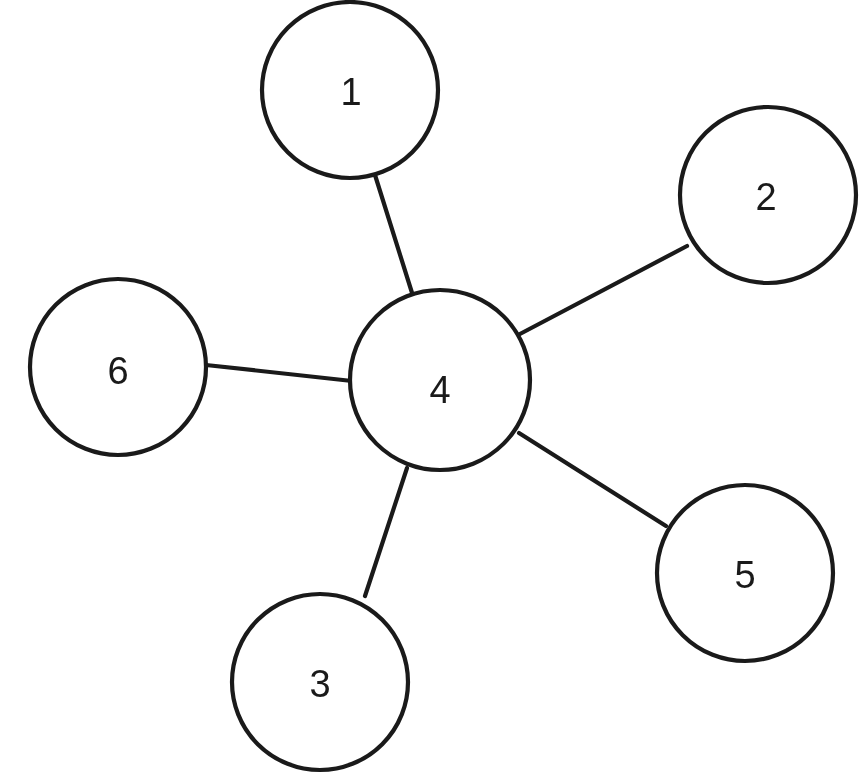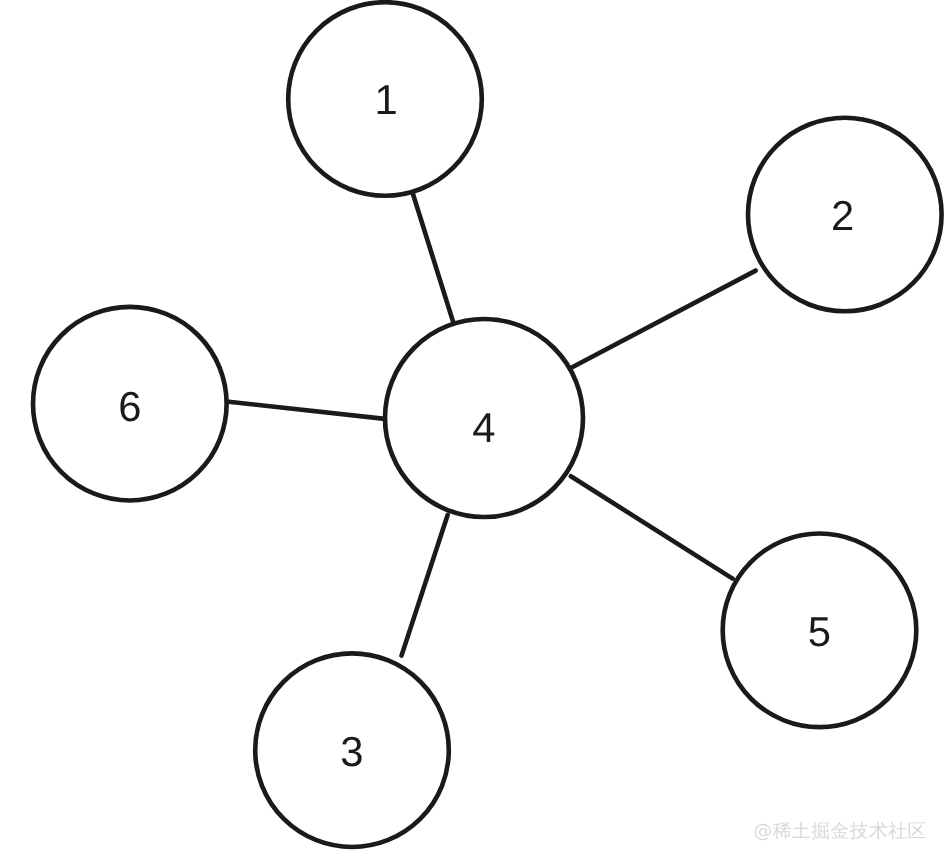--- a/index.html
+++ b/index.html
@@ -94,15 +94,14 @@
           <circle class="node-circle" cx="745" cy="573" r="88" fill="#ffffff" stroke="#1a1a1a" stroke-width="4.2"></circle>
           <text class="node-label" x="745" y="575">5</text>
         </g>
         <g>
           <circle class="node-circle" cx="118" cy="367" r="88" fill="#ffffff" stroke="#1a1a1a" stroke-width="4.2"></circle>
           <text class="node-label" x="118" y="371">6</text>
         </g>
       </g>
   </svg>
 
-  <div id="watermark">@稀土掘金技术社区</div>
 
 </div>
 
 </body></html>

